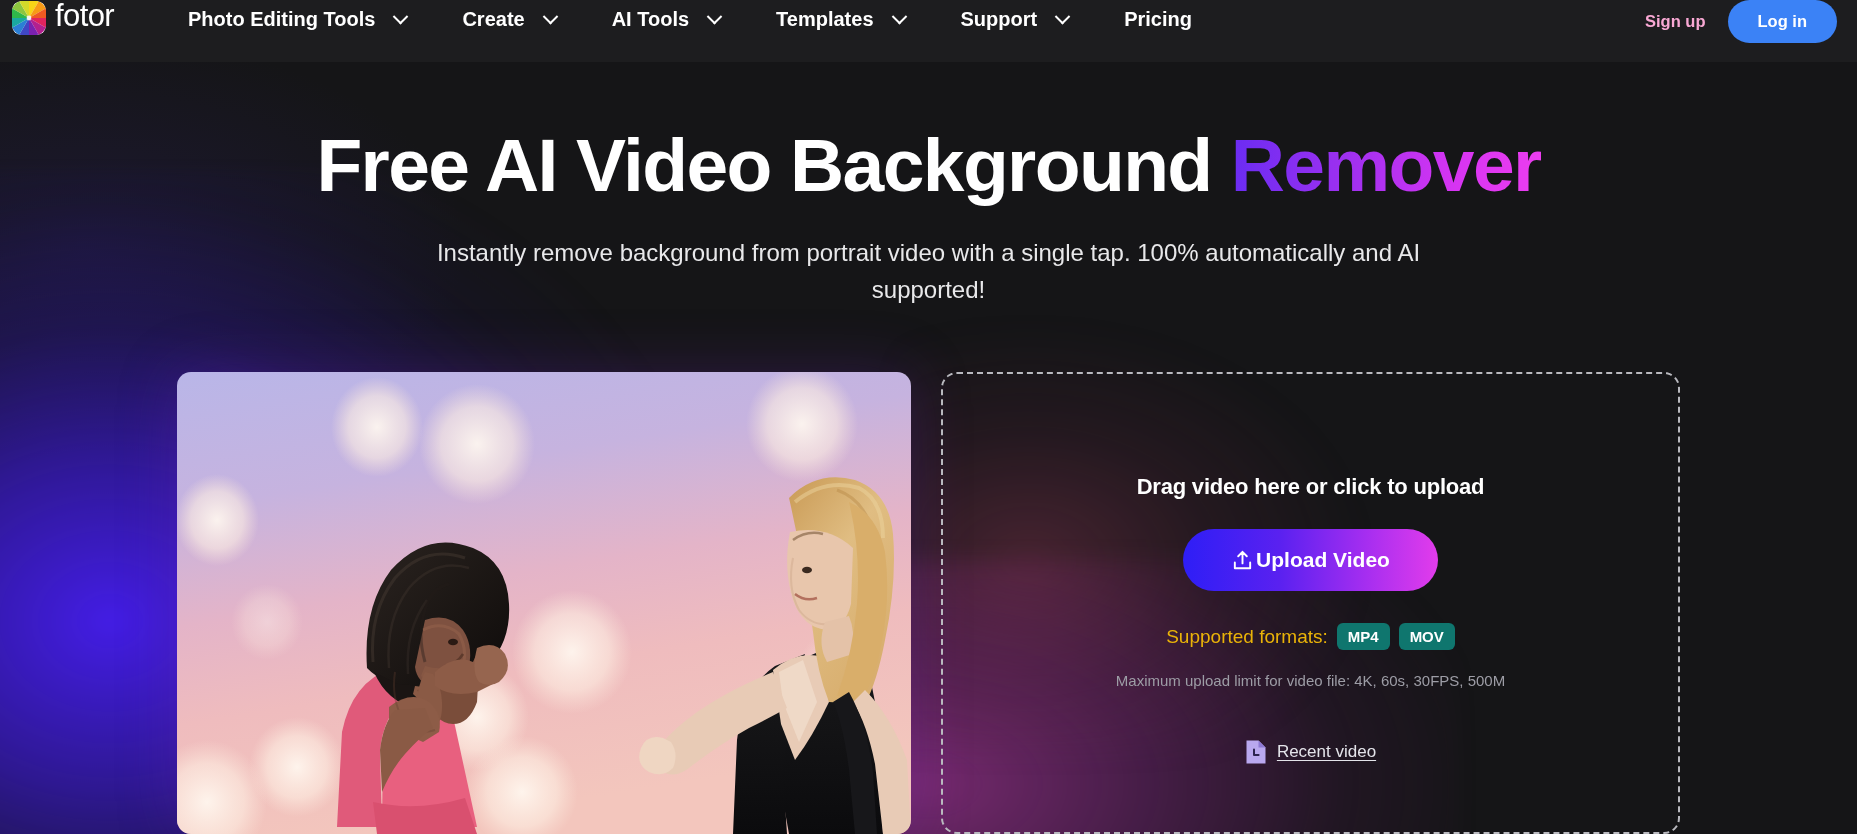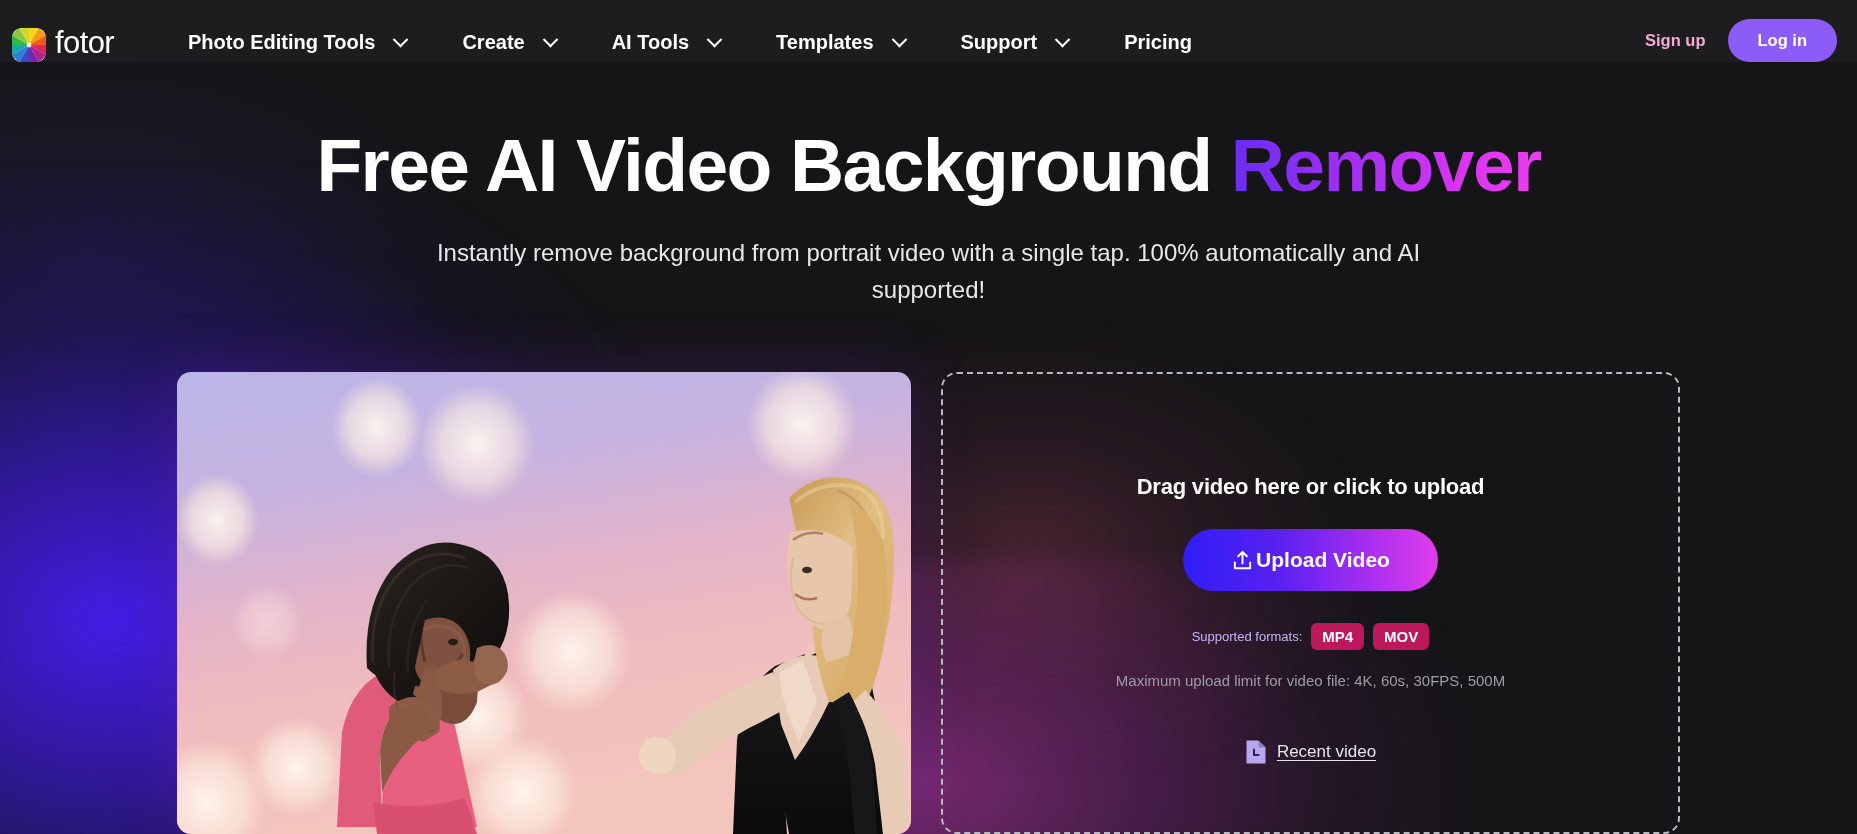--- a/index.html
+++ b/index.html
@@ -64,21 +64,21 @@
         rgba(21,21,23,0) 72%);
   }
 
   
   .navbar {
     position: absolute;
     left: 0; top: 0;
     width: 1857px; height: 62px;
     background: #1d1d1f;
     display: flex;
-    align-items: flex-end;
+    align-items: flex-start;
     z-index: 40;
   }
   .brand {
     display: flex; align-items: center; gap: 9px;
     margin-left: 12px;
     cursor: pointer;
   }
   .brand-mark {
     width: 34px; height: 34px;
     border-radius: 9px;
@@ -123,21 +123,21 @@
     margin-right: 20px;
   }
   .signup {
     color: #f9a8d4;
     font-size: 16.5px;
     font-weight: 700;
     cursor: pointer;
     padding: 8px 6px;
   }
   .login {
-    background: #8b5cf6;
+    background: #3b82f6;
     color: #fff;
     font-size: 16.5px;
     font-weight: 700;
     border: none;
     border-radius: 999px;
     padding: 12px 30px;
     cursor: pointer;
     font-family: inherit;
   }
 
@@ -231,25 +231,25 @@
     font-family: inherit;
     text-align: right;
   }
   .upload-icon { width: 23px; height: 23px; flex: none; display: block; }
 
   .formats {
     margin-top: 32px;
     display: flex; align-items: center; gap: 9px;
   }
   .formats-label {
-    color: #c4b5fd;
-    font-size: 13px;
+    color: #eab308;
+    font-size: 19px;
   }
   .fmt-badge {
-    background: #be185d;
+    background: #0f766e;
     color: #fff;
     font-size: 15px;
     font-weight: 700;
     border-radius: 6px;
     padding: 5px 11px;
     cursor: default;
   }
   .limit {
     margin-top: 22px;
     color: #9d9da6;

